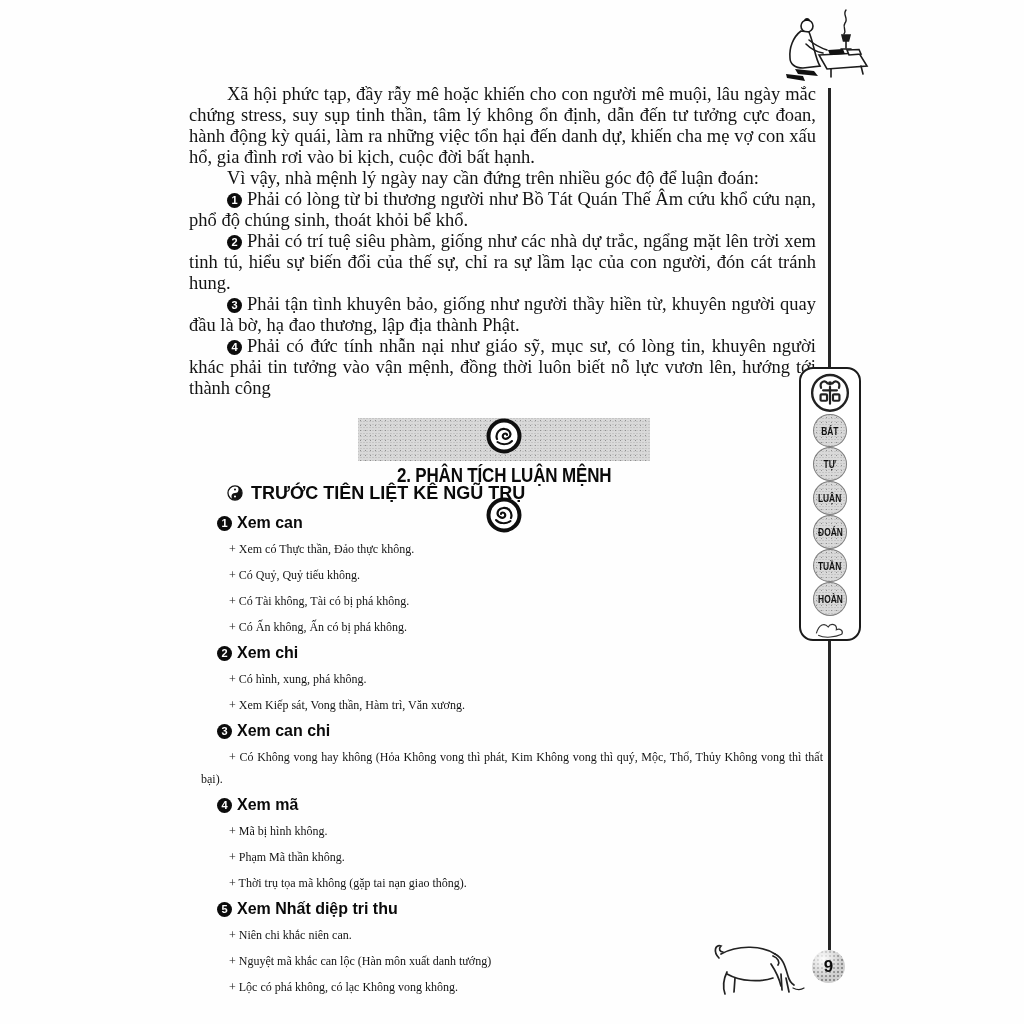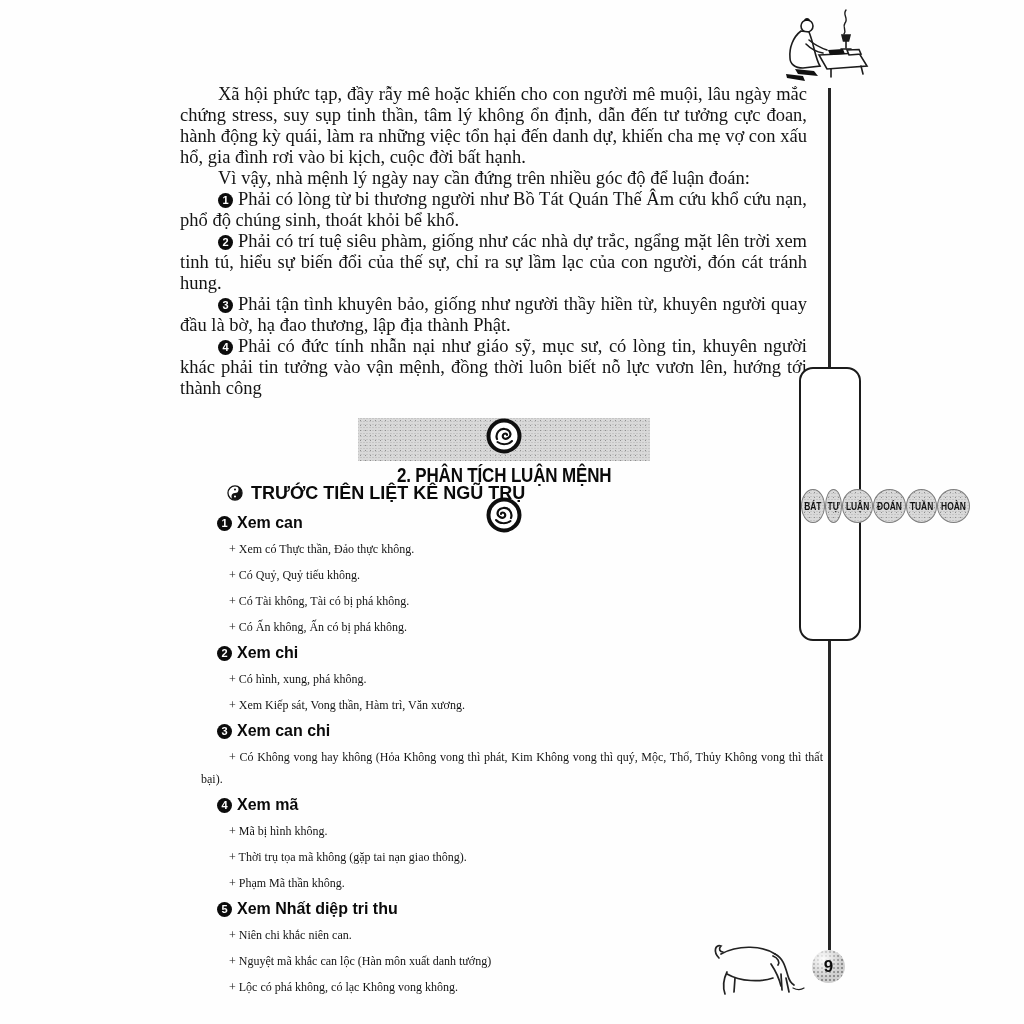--- a/index.html
+++ b/index.html
@@ -1,21 +1,21 @@
 <!DOCTYPE html>
 <html><head>
 <meta charset="utf-8">
 <style>
   html,body{margin:0;padding:0;}
   body{
     width:1024px;height:1024px;position:relative;background:#fefefe;overflow:hidden;
     font-family:"Liberation Serif","DejaVu Serif",serif;color:#141414;
   }
   
-  #text-top{position:absolute;left:180px;top:84px;width:627px;z-index:1;}
+  #text-top{position:absolute;left:189px;top:84px;width:627px;z-index:1;}
   #text-top p{margin:0;font-size:18.5px;line-height:21px;text-align:justify;text-indent:38px;}
   .nb{display:inline-block;width:15px;height:15px;border-radius:50%;background:#0c0c0c;color:#fff;
       font:700 11px/15px "Liberation Sans","DejaVu Sans",sans-serif;text-align:center;
       margin-right:5px;vertical-align:1.5px;text-indent:0;}
   
   .speckle{
     background-color:#d9d9d9;
     background-image:radial-gradient(#8f8f8f 0.8px,transparent 1px),
                      radial-gradient(#b0b0b0 0.7px,transparent 0.95px);
     background-size:5px 5px,3px 3px;background-position:0 0,1.5px 2px;
@@ -31,21 +31,21 @@
     padding-left:30px;margin-bottom:6px;display:flex;align-items:center;gap:8px;margin-top:8px;}
   .subheading svg{flex:0 0 16px;}
   .sec-title{font:700 17px/22px "Liberation Sans","DejaVu Sans",sans-serif;color:#0a0a0a;
     padding-left:20px;white-space:nowrap;}
   .sec-title .st{display:inline-block;transform:scaleX(.94);transform-origin:left;}
   .li{font-size:12px;line-height:22px;text-indent:28px;text-align:justify;margin:4px;}
   
   #vline{position:absolute;left:828px;top:88px;width:3px;height:864px;background:#262626;z-index:0;}
   #bookmark{position:absolute;left:799px;top:367px;width:62px;height:274px;box-sizing:border-box;
     background:#fff;border:2px solid #1b1b1b;border-radius:14px;z-index:2;
-    display:flex;align-items:center;padding-top:3px;}
+    display:flex;flex-direction:column;align-items:center;padding-top:3px;}
   .bm-circle{width:34px;height:34px;border-radius:50%;border:1px solid #7e7e7e;box-sizing:border-box;
     display:flex;align-items:center;justify-content:center;margin-top:0;}
   .bm-circle span{font:700 10.5px "Liberation Sans","DejaVu Sans",sans-serif;color:#101010;
     transform:scaleX(.8);white-space:nowrap;}
   #bookmark .emblem{width:42px;height:42px;}
   #bookmark .sketch{width:40px;height:22px;margin-top:1px;}
   
   #scholar{position:absolute;left:772px;top:6px;width:102px;height:84px;z-index:2;}
   #dog{position:absolute;left:705px;top:938px;width:112px;height:64px;z-index:2;}
   #page-ball{position:absolute;left:812px;top:950px;width:33px;height:33px;border-radius:50%;z-index:3;
@@ -120,22 +120,22 @@
 
   <div class="sec-title"><span class="nb">2</span><span class="st">Xem chi</span></div>
   <p class="li">+ Có hình, xung, phá không.</p>
   <p class="li">+ Xem Kiếp sát, Vong thần, Hàm trì, Văn xương.</p>
 
   <div class="sec-title"><span class="nb">3</span><span class="st">Xem can chi</span></div>
   <p class="li">+ Có Không vong hay không (Hỏa Không vong thì phát, Kim Không vong thì quý, Mộc, Thổ, Thủy Không vong thì thất bại).</p>
 
   <div class="sec-title"><span class="nb">4</span><span class="st">Xem mã</span></div>
   <p class="li">+ Mã bị hình không.</p>
+  <p class="li">+ Phạm Mã thần không.</p>
   <p class="li">+ Thời trụ tọa mã không (gặp tai nạn giao thông).</p>
-  <p class="li">+ Phạm Mã thần không.</p>
 
   <div class="sec-title"><span class="nb">5</span><span class="st">Xem Nhất diệp tri thu</span></div>
   <p class="li">+ Niên chi khắc niên can.</p>
   <p class="li">+ Nguyệt mã khắc can lộc (Hàn môn xuất danh tướng)</p>
   <p class="li">+ Lộc có phá không, có lạc Không vong không.</p>
 </div>
 
 <div id="bookmark">
   <svg class="emblem" viewBox="0 0 42 42" fill="none" stroke="#222" stroke-width="2.2" stroke-linecap="round">
     <circle cx="21" cy="21" r="18" stroke-width="2.4"></circle>

